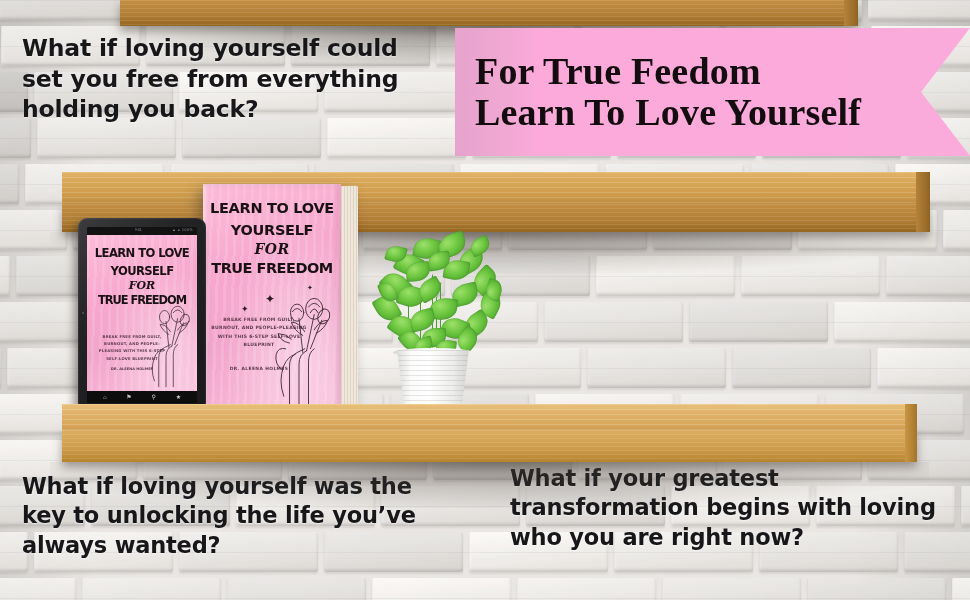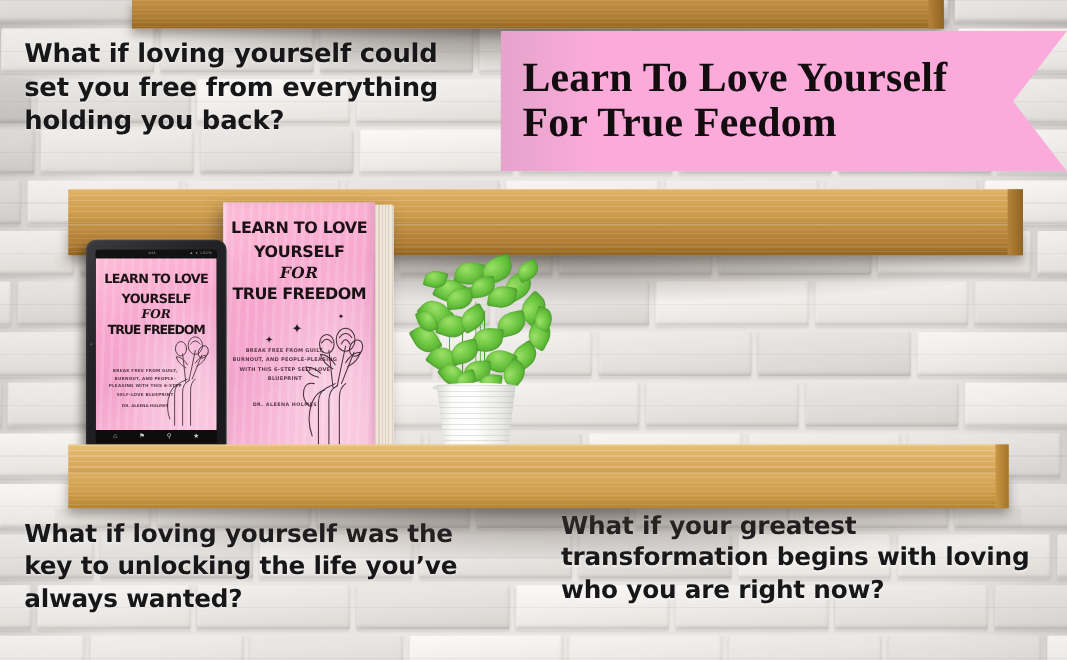--- a/index.html
+++ b/index.html
@@ -349,22 +349,22 @@
   </div>
 
   <div class="shelf" id="shelf-mid">
     <div class="top"></div>
     <div class="front"></div>
     <div class="cap"></div>
     <div class="shadow"></div>
   </div>
 
   <div id="banner">
+    <div class="bline">For True Feedom</div>
     <div class="bline">Learn To Love Yourself</div>
-    <div class="bline">For True Feedom</div>
   </div>
 
   <div class="wtext" id="q-topleft">What if loving yourself could set you free from everything holding you back?</div>
 
 
   <div class="wtext" id="q-botleft">What if loving yourself was the key to unlocking the life you’ve always wanted?</div>
 
   <div class="wtext" id="q-botright">What if your greatest transformation begins with loving who you are right now?</div>
 
   <div id="book">

